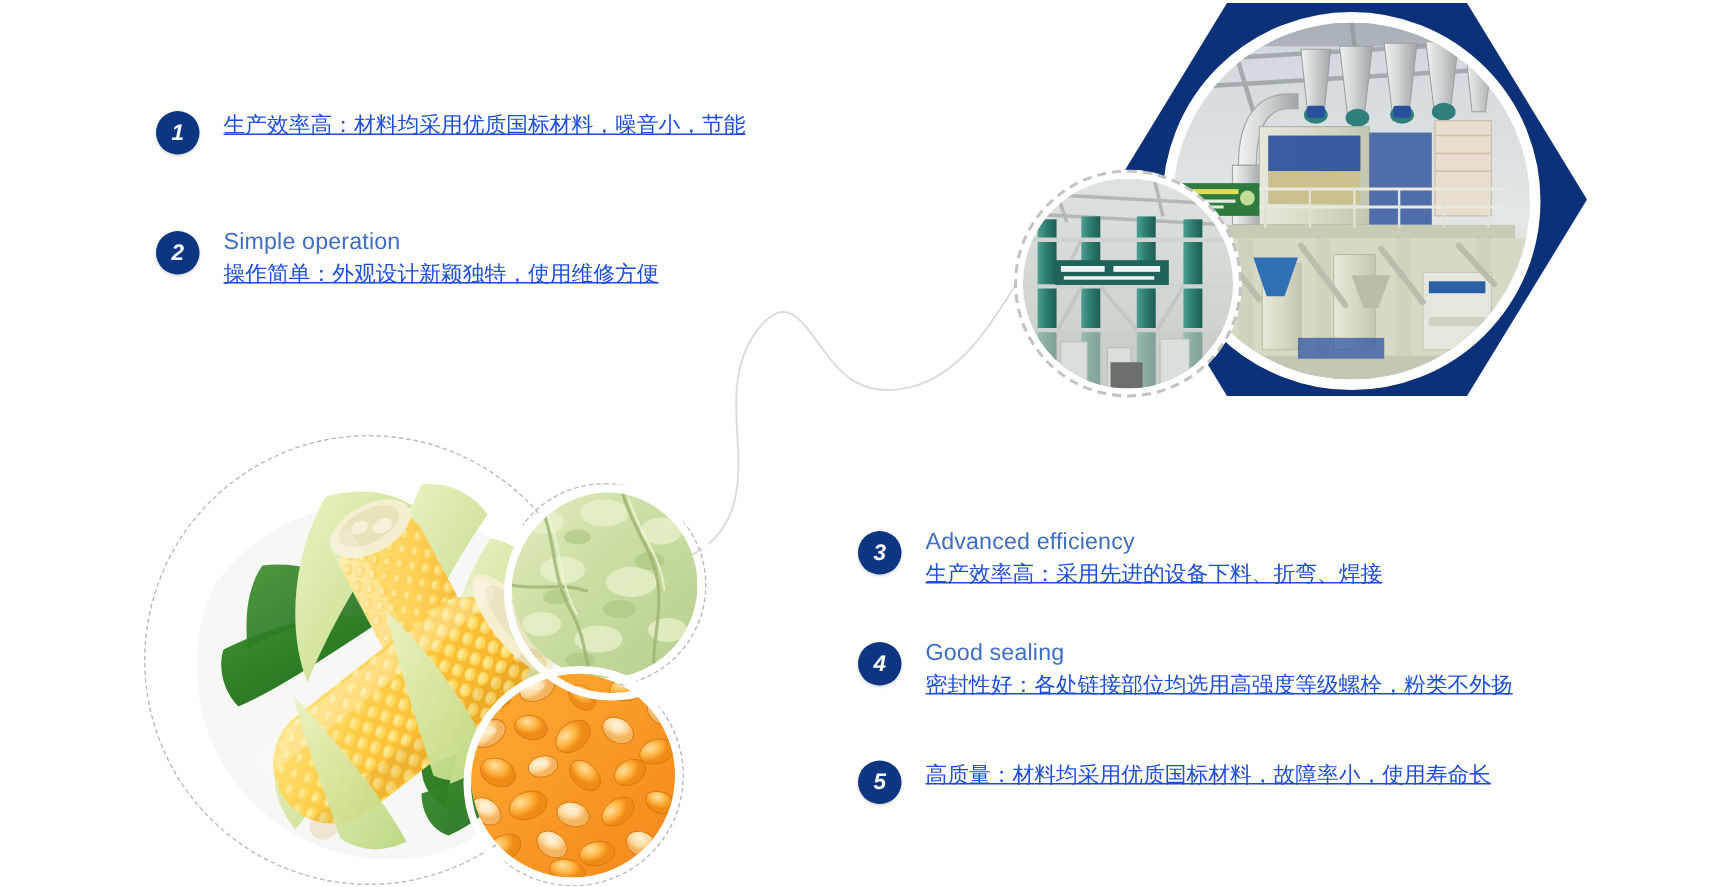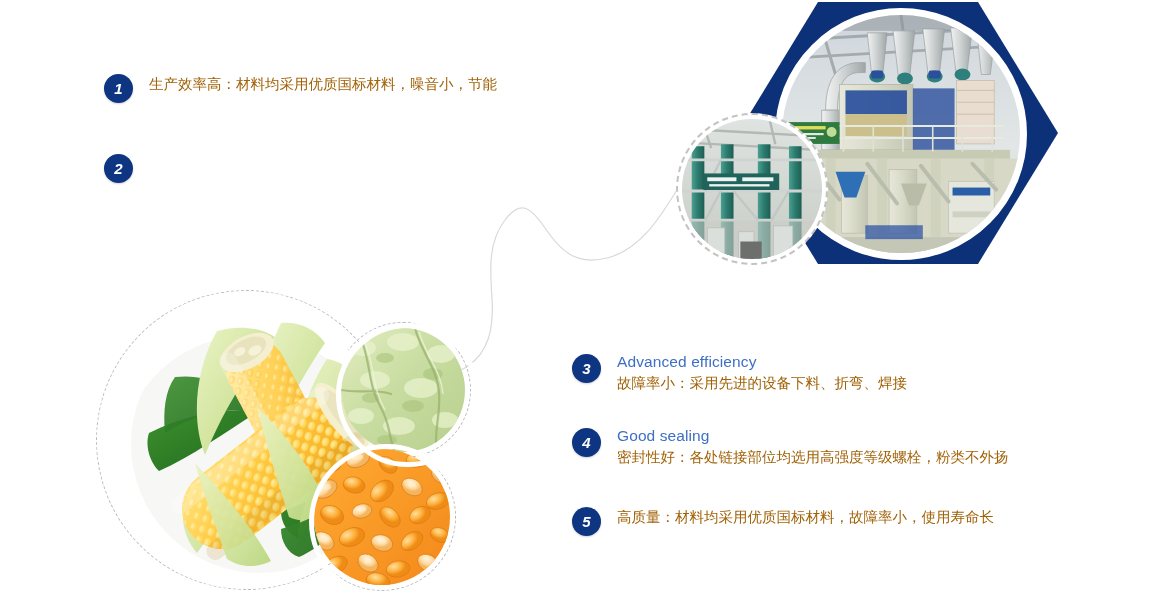--- a/index.html
+++ b/index.html
@@ -58,26 +58,27 @@
   }
   .ftitle {
     color: #3e6fc4;
     font-size: 15.5px;
     font-weight: 400;
     line-height: 19px;
     letter-spacing: 0.1px;
     white-space: nowrap;
   }
   .fdesc {
-    color: #a16207;
+    color: #1d4ed8;
     font-size: 14.5px;
     line-height: 22px;
     margin-top: 1px;
     white-space: nowrap;
     font-family: "DejaVu Sans", "Liberation Sans", sans-serif;
+    text-decoration: underline;
   }
 
   
   .hex {
     position: absolute;
     left: 738px;
     top: 2px;
     width: 320px;
     height: 262px;
     background: #0d3179;
@@ -533,28 +534,30 @@
   <div class="feature" style="left:104px; top:72px;">
     <div class="badge">1</div>
     <div class="ftext">
       <div class="fdesc">生产效率高：材料均采用优质国标材料，噪音小，节能</div>
     </div>
   </div>
 
   <div class="feature" style="left:104px; top:152px;">
     <div class="badge">2</div>
     <div class="ftext">
+      <div class="ftitle">Simple operation</div>
+      <div class="fdesc">操作简单：外观设计新颖独特，使用维修方便</div>
     </div>
   </div>
 
   <div class="feature" style="left:572px; top:352px;">
     <div class="badge">3</div>
     <div class="ftext">
       <div class="ftitle">Advanced efficiency</div>
-      <div class="fdesc">故障率小：采用先进的设备下料、折弯、焊接</div>
+      <div class="fdesc">生产效率高：采用先进的设备下料、折弯、焊接</div>
     </div>
   </div>
 
   <div class="feature" style="left:572px; top:426px;">
     <div class="badge">4</div>
     <div class="ftext">
       <div class="ftitle">Good sealing</div>
       <div class="fdesc">密封性好：各处链接部位均选用高强度等级螺栓，粉类不外扬</div>
     </div>
   </div>

